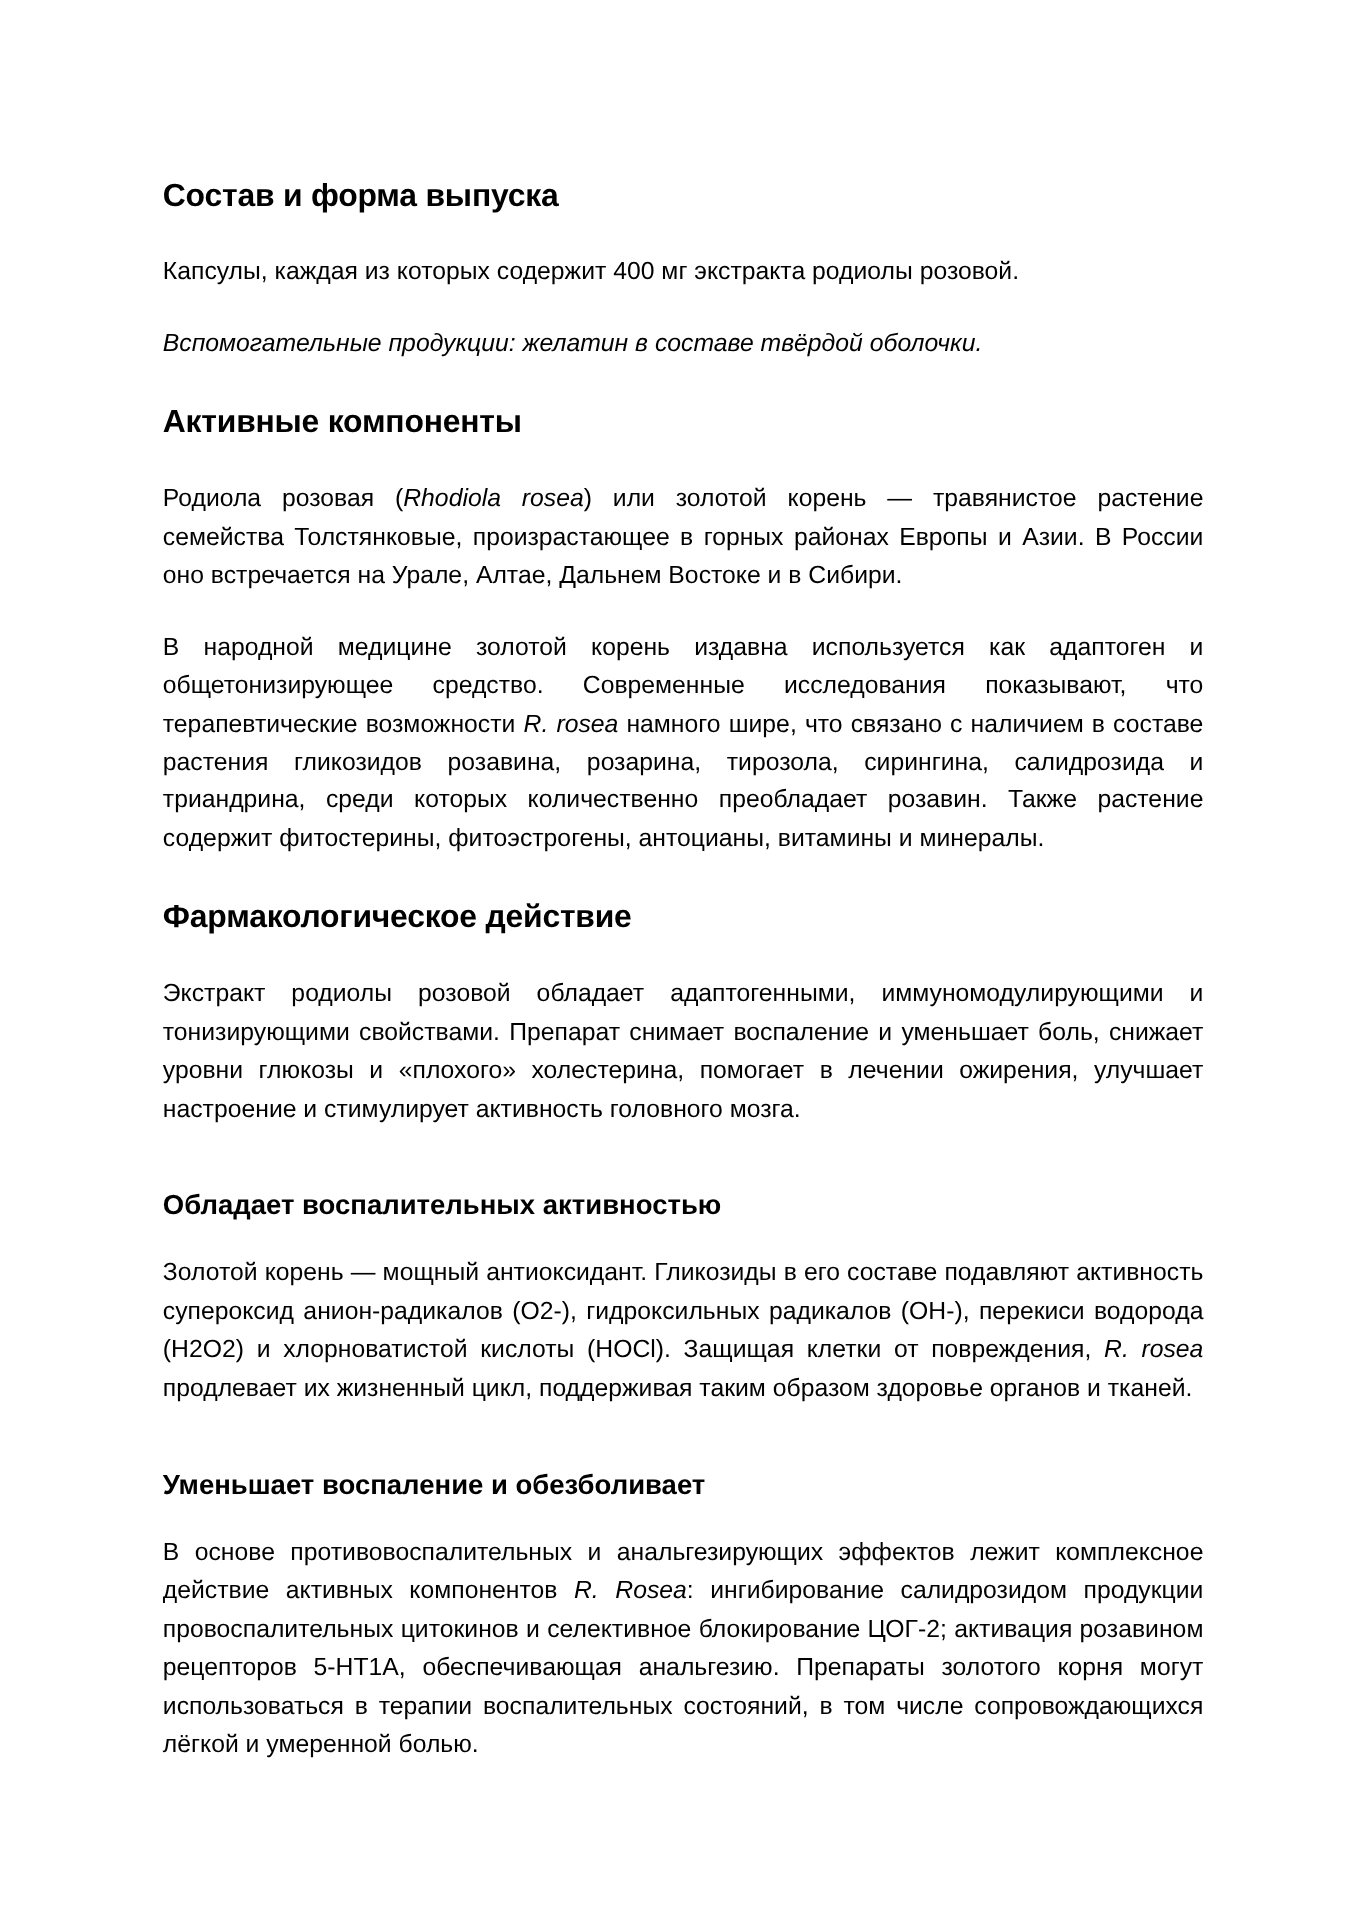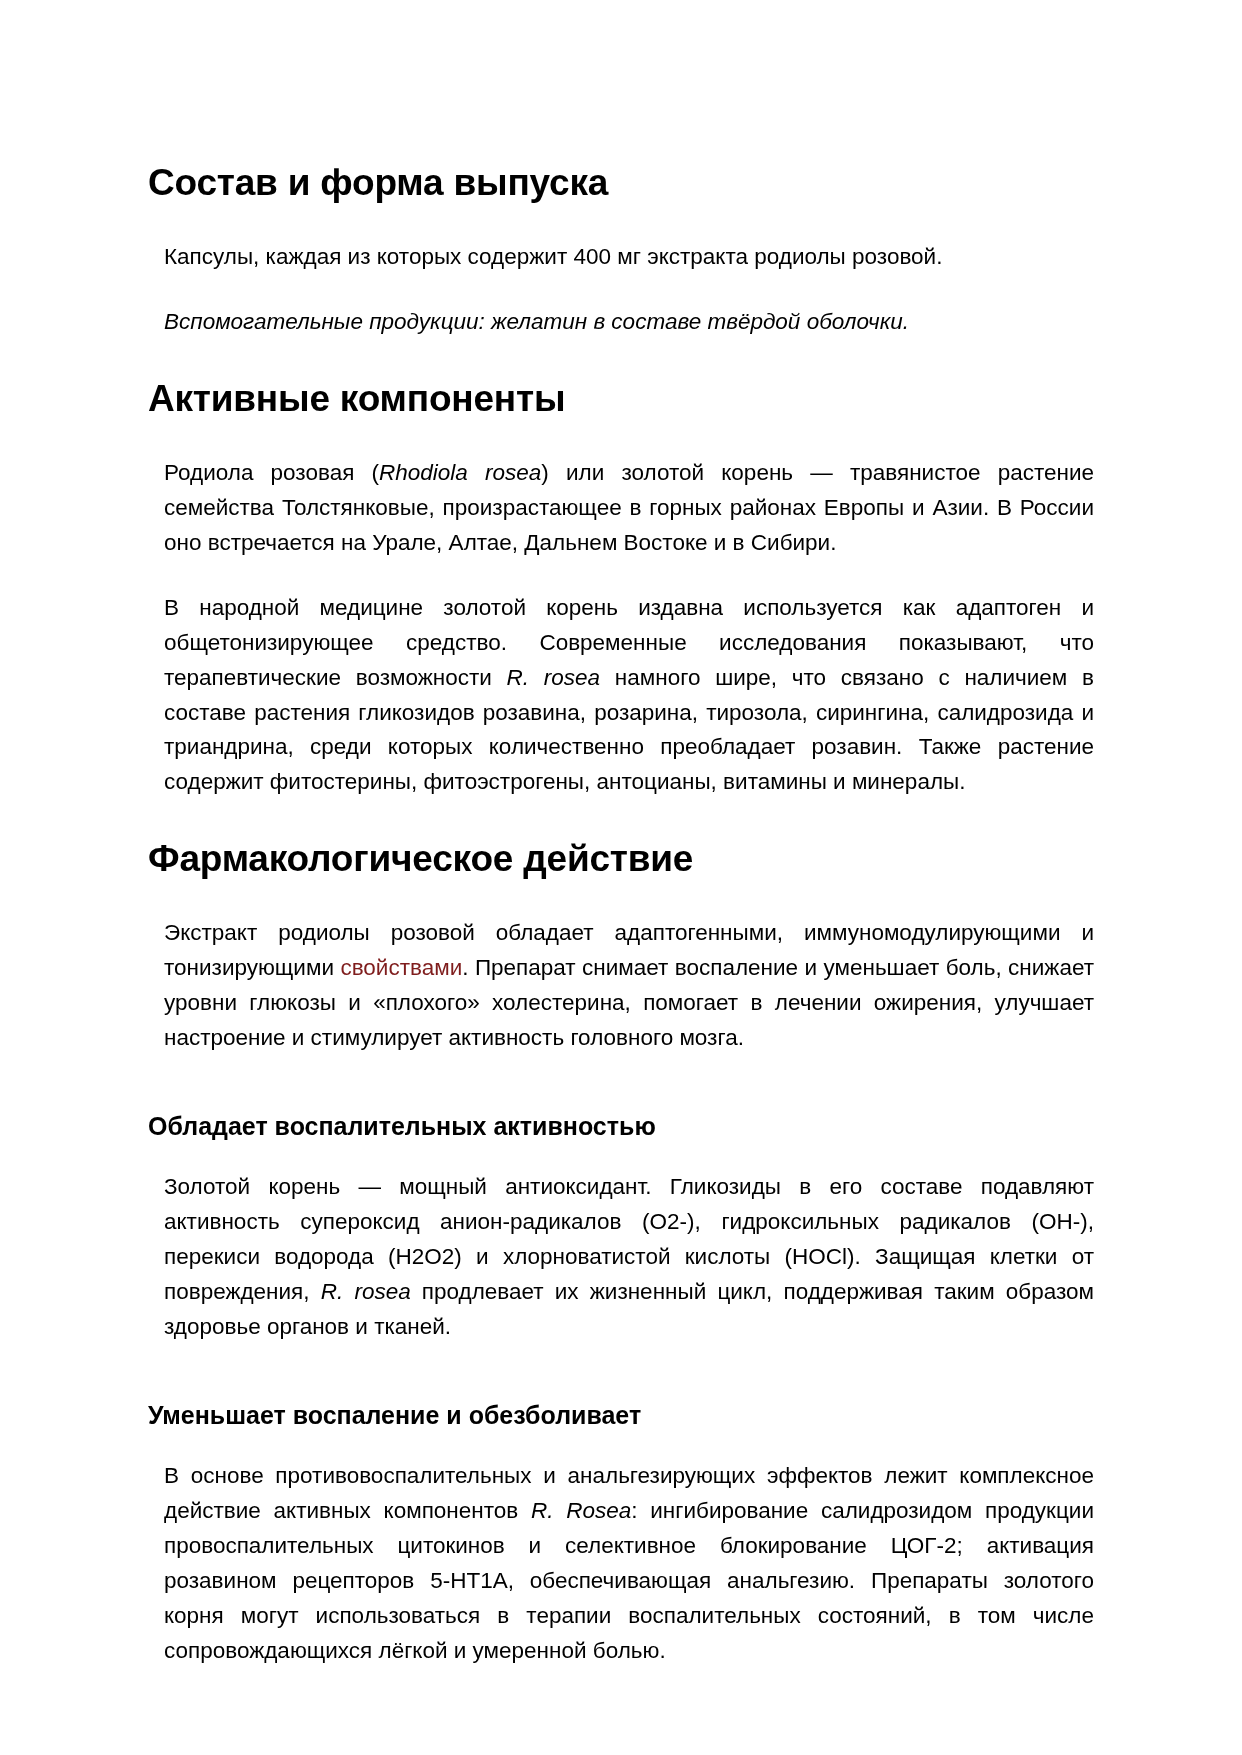--- a/index.html
+++ b/index.html
@@ -19,21 +19,21 @@
     width: 1242px;
     min-height: 1755px;
     padding: 160px 148px 60px 148px;
     background: #ffffff;
   }
   .doc {
     width: 946px;
   }
 
   h2.sec-title {
-    font-size: 37px;
+    font-size: 29px;
     font-weight: bold;
     line-height: 1.25;
     letter-spacing: -0.2px;
     margin: 0 0 34px 0;
     text-align: left;
   }
   h2.sec-title.spaced-top {
     margin-top: 36px;
   }
 
@@ -41,39 +41,39 @@
     font-size: 25px;
     font-weight: bold;
     line-height: 1.3;
     margin: 54px 0 28px 0;
     text-align: left;
   }
 
   p.body {
     font-size: 22.5px;
     line-height: 1.55;
-    margin: 0 0 30px 16px;
+    margin: 0 0 30px 0;
     text-align: justify;
     text-justify: inter-word;
     hyphens: none;
   }
   p.body.left {
     text-align: left;
   }
   p.body.last {
     margin-bottom: 0;
   }
   p.note {
     font-style: italic;
   }
   .ital {
     font-style: italic;
   }
   a.inline-link {
-    color: #7f1d1d;
+    color: #000000;
     text-decoration: none;
   }
 </style>
 </head>
 <body>
 
 <div class="page">
   <div class="doc">
 
     <h2 class="sec-title">Состав и форма выпуска</h2>

